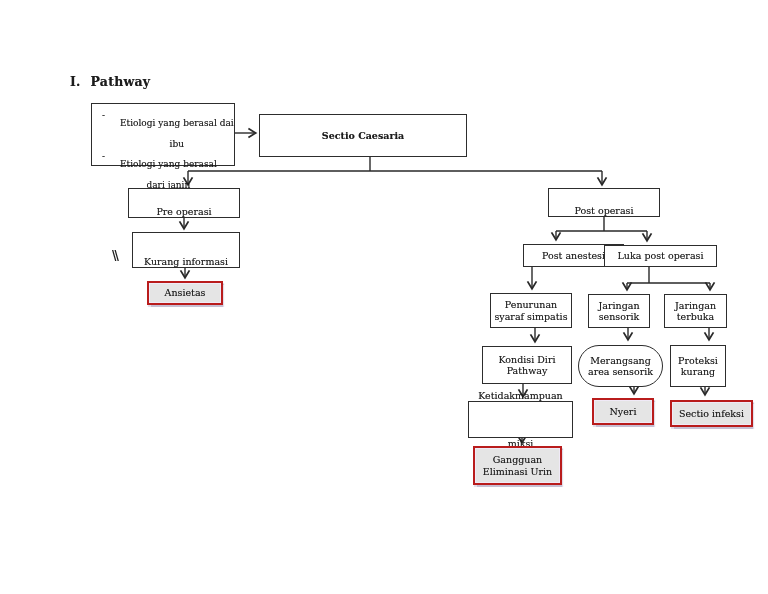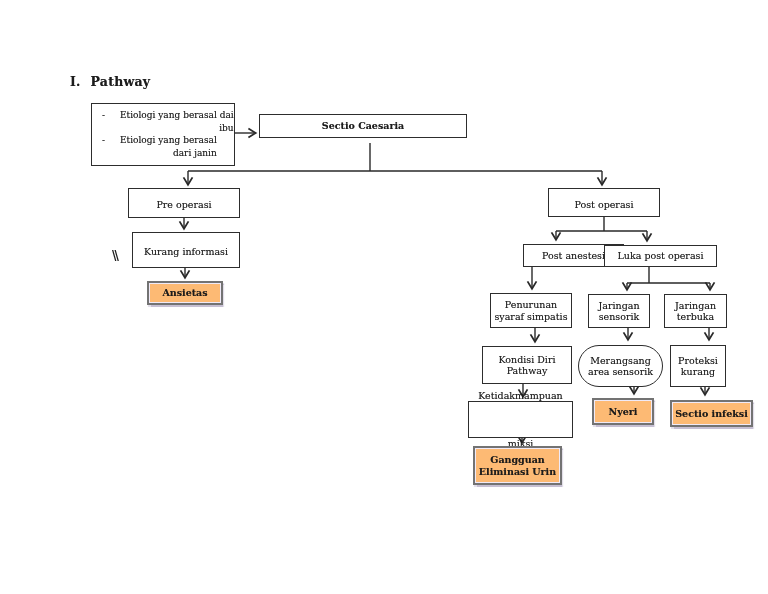--- a/index.html
+++ b/index.html
@@ -14,35 +14,35 @@
     position:absolute; left:70px; top:74px; display:flex; gap:10px;
     font-weight:bold; font-size:12.5px; letter-spacing:.2px;
     text-shadow:0 0 .5px rgba(0,0,0,.5);
   }
   .node {
     position:absolute; border:1.5px solid #2d2d2d; background:#ffffff;
     display:flex; flex-direction:column; align-items:center; justify-content:center;
     text-align:center; font-size:9.5px; line-height:11.5px;
     text-shadow:0 0 .4px rgba(0,0,0,.45);
   }
-  .node.top-align { justify-content:center; padding-top:4px; }
+  .node.top-align { justify-content:flex-end; padding-top:4px; }
   .node.bold, .bold { font-weight:bold; }
   .node.highlight {
-    border:2px solid #737373; background:#fdba74; font-weight:bold;
+    border:2px solid #b91c1c; background:#e5e5e5; font-weight:normal;
     box-shadow:1px 1.5px 1px rgba(128,112,158,.45), inset 0 0 0 1px #f0eaf7;
   }
   .etiology {
     position:absolute; left:91px; top:103px; width:144px; height:63px;
     border:1.5px solid #2d2d2d; background:#ffffff;
     font-size:9px; line-height:12.5px; padding:5px 2px 0 10px;
     text-shadow:0 0 .4px rgba(0,0,0,.45);
   }
   .etiology .item { display:flex; align-items:flex-start; }
   .etiology .dash { width:18px; flex:none; }
-  .etiology .lines span { display:block; white-space:nowrap; text-align:right; }
+  .etiology .lines span { display:block; white-space:nowrap; text-align:center;margin-top:8px; }
   .stray {
     position:absolute; left:112px; top:249px; font-size:12px; font-weight:bold;
     letter-spacing:-2px;
   }
 </style>
 </head>
 <body>
 
 <div class="page">
 
@@ -91,21 +91,21 @@
     </div>
     <div class="item">
       <span class="dash">-</span>
       <span class="lines">
         <span>Etiologi yang berasal</span>
         <span>dari janin</span>
       </span>
     </div>
   </div>
 
-  <div class="node bold" style="left:259px; top:114px; width:208px; height:24px;">
+  <div class="node bold" style="left:259px; top:114px; width:208px; height:43px;">
     <span>Sectio Caesaria</span>
   </div>
 
   <div class="node top-align" style="left:128px; top:188px; width:112px; height:30px;">
     <span>Pre operasi</span>
   </div>
 
   <div class="node top-align" style="left:132px; top:232px; width:108px; height:36px;">
     <span>Kurang informasi</span>
   </div>

